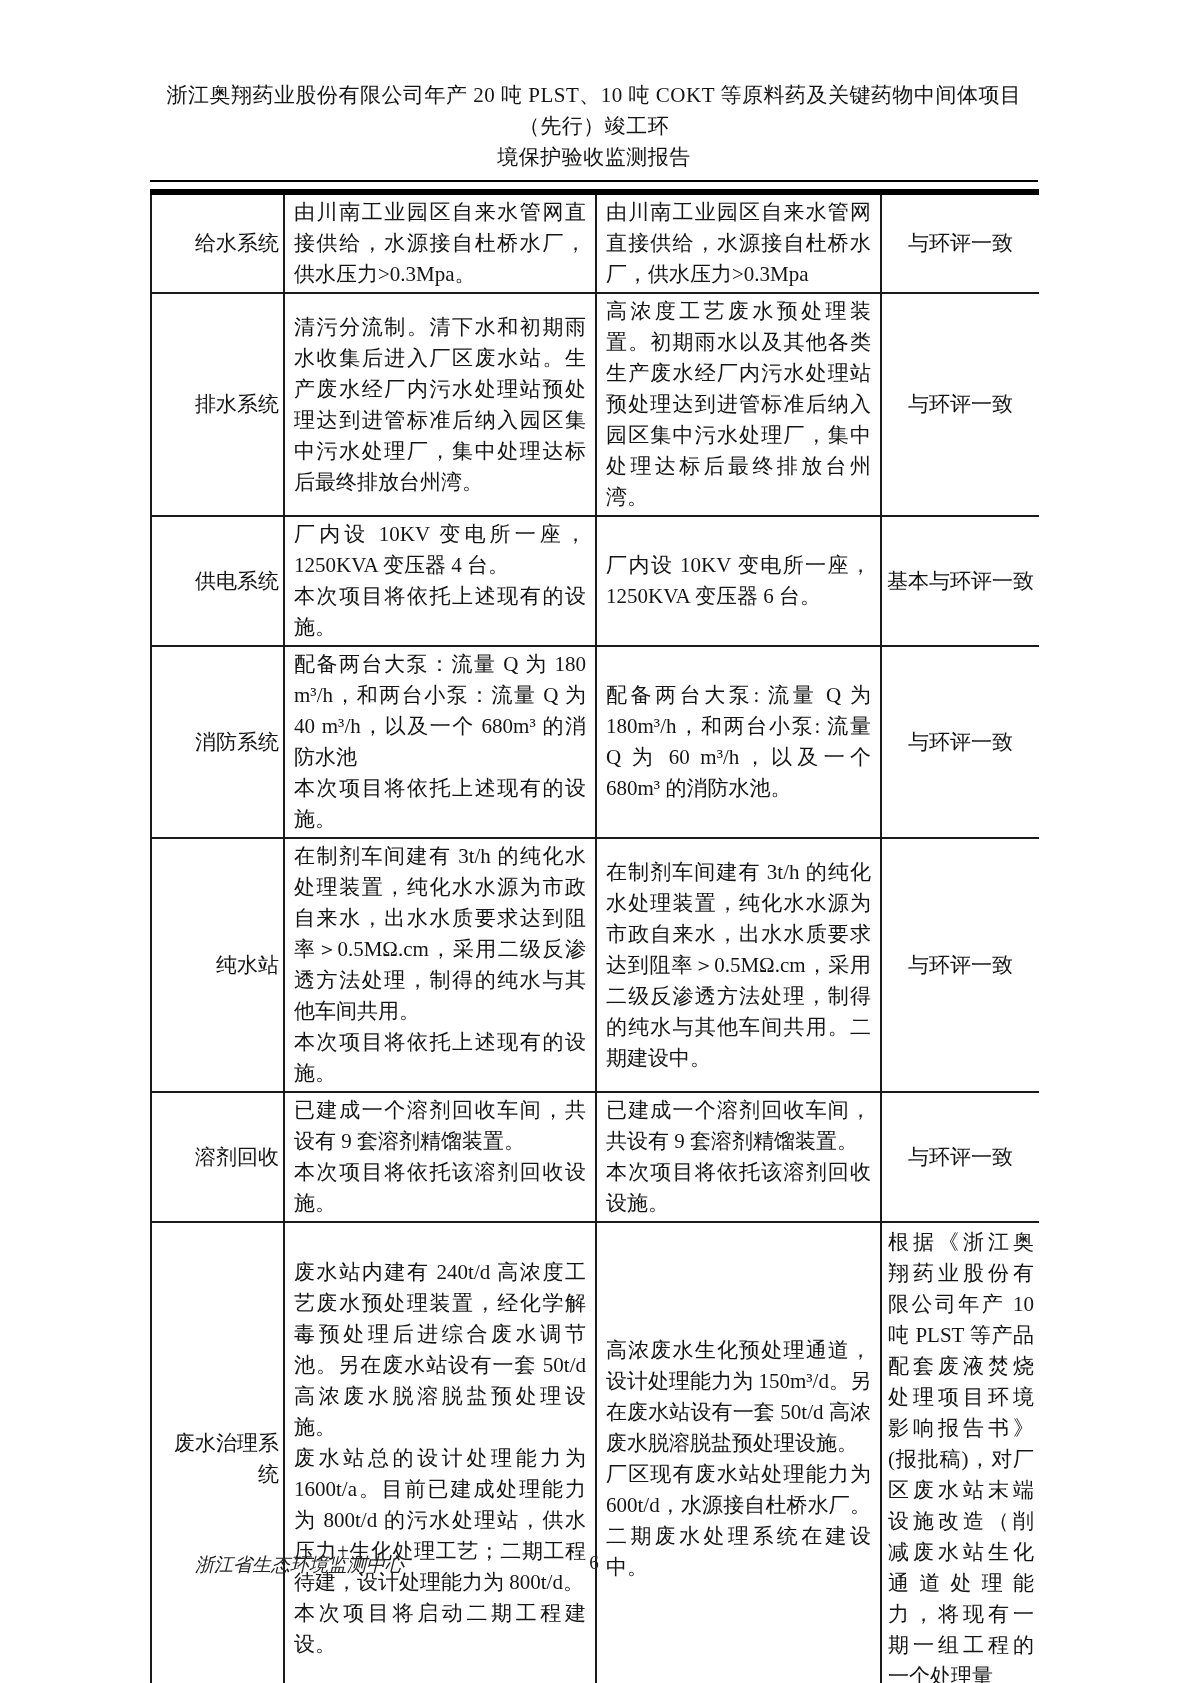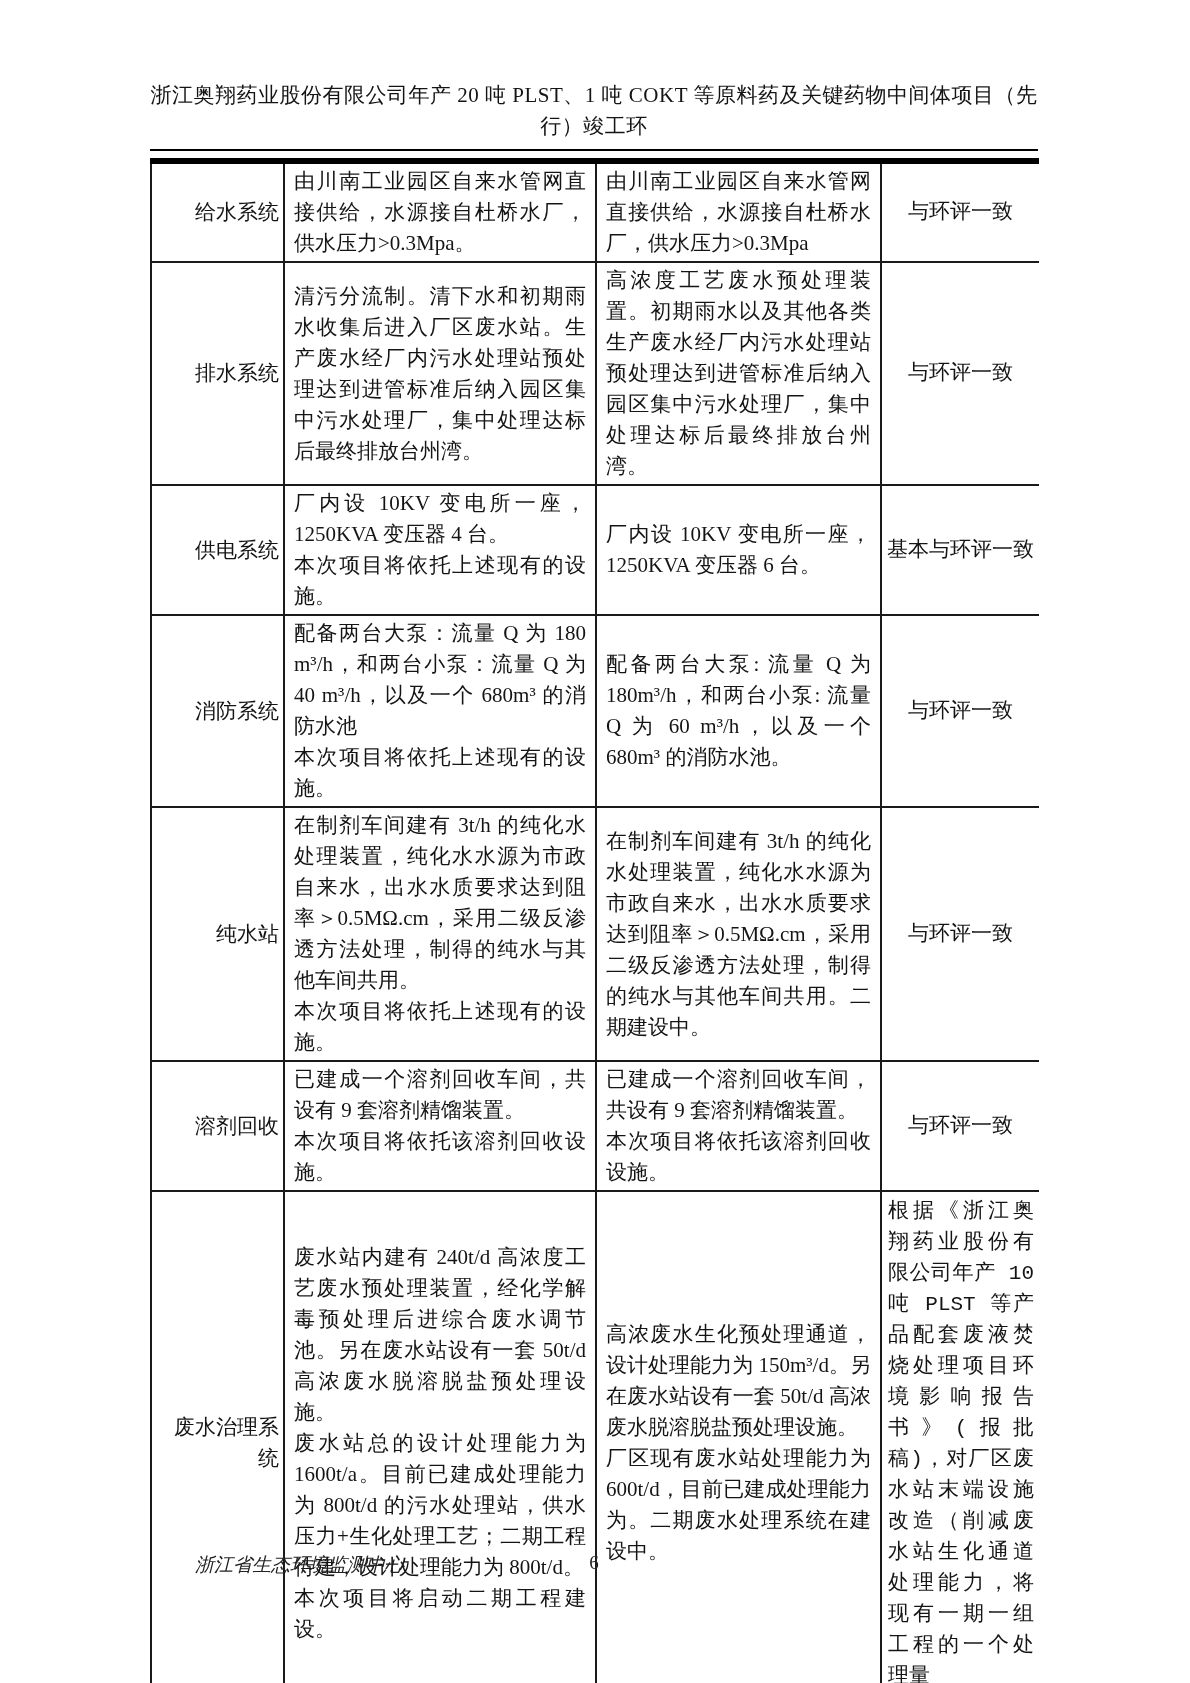--- a/index.html
+++ b/index.html
@@ -29,34 +29,35 @@
     border-bottom:2px solid #1a1a1a;
     vertical-align:middle;
     font-size:21px;line-height:31px;color:#141414;
     overflow:hidden;
   }
   td.vr{border-right:2px solid #1a1a1a;margin-top:12px;}
   tr.last td{border-bottom:none;}
   .label-cell{text-align:right;padding:0 4px;}
   .text-cell{padding:2px 9px;text-align:justify;text-justify:inter-character;}
   .text-cell p,.concl-cell p{margin:0;}
-  .concl-cell{text-align:center;padding:0 4px;font-family:Liberation Mono, monospace;}
+  .concl-cell{text-align:center;padding:0 4px;}
   .concl-cell.long{text-align:justify;text-justify:inter-character;vertical-align:top;padding:4px 5px 2px 6px;}
   .doc-footer{position:absolute;left:150px;top:1552px;width:888px;font-size:19px;color:#222;}
   .footer-org{position:absolute;left:45px;top:0;font-style:italic;}
   .footer-page{position:absolute;left:0;width:100%;text-align:center;top:0;}
 </style>
 </head>
 <body>
 
 <div class="sheet">
   <div class="content">
 
     <div class="doc-header">
-      <div>浙江奥翔药业股份有限公司年产 20 吨 PLST、1 吨 COKT 等原料药及关键药物中间体项目（先行）竣工环</div>
+      <div>浙江奥翔药业股份有限公司年产 20 吨 PLST、10 吨 COKT 等原料药及关键药物中间体项目（先行）竣工环</div>
+      <div>境保护验收监测报告</div>
     </div>
     <hr class="header-rule">
 
     <table class="fac">
       <colgroup>
           <col class="c1">
           <col class="c2">
           <col class="c3">
           <col class="c4">
         </colgroup>
@@ -148,21 +149,21 @@
 
         <tr class="last" style="height:402px;">
           <td class="label-cell vr">废水治理系统</td>
           <td class="text-cell vr">
             <p>废水站内建有 240t/d 高浓度工艺废水预处理装置，经化学解毒预处理后进综合废水调节池。另在废水站设有一套 50t/d 高浓废水脱溶脱盐预处理设施。</p>
             <p>废水站总的设计处理能力为 1600t/a。目前已建成处理能力为 800t/d 的污水处理站，供水压力+生化处理工艺；二期工程待建，设计处理能力为 800t/d。</p>
             <p>本次项目将启动二期工程建设。</p>
           </td>
           <td class="text-cell vr">
             <p>高浓废水生化预处理通道，设计处理能力为 150m³/d。另在废水站设有一套 50t/d 高浓废水脱溶脱盐预处理设施。</p>
-            <p>厂区现有废水站处理能力为 600t/d，目前已建成处理能力为。二期废水处理系统在建设中。</p>
+            <p>厂区现有废水站处理能力为 600t/d，水源接自杜桥水厂。二期废水处理系统在建设中。</p>
           </td>
           <td class="concl-cell long">
             <p>根据《浙江奥翔药业股份有限公司年产 10 吨 PLST 等产品配套废液焚烧处理项目环境影响报告书》(报批稿)，对厂区废水站末端设施改造（削减废水站生化通道处理能力，将现有一期一组工程的一个处理量</p>
           </td>
         </tr>
 
       </tbody>
     </table>
   </div>
 

